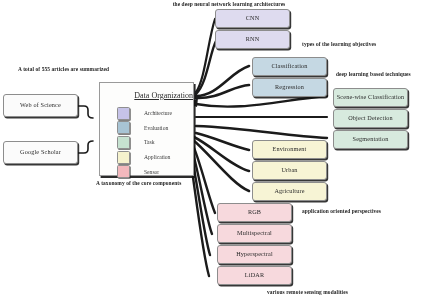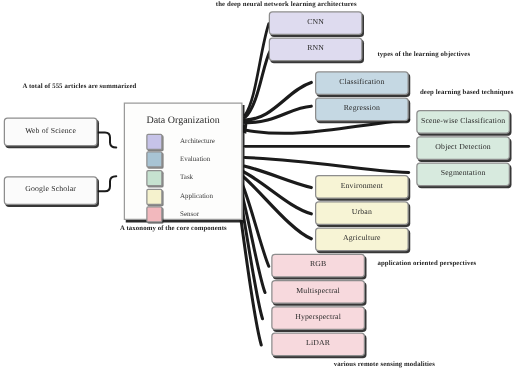--- a/index.html
+++ b/index.html
@@ -33,21 +33,21 @@
 
   .legend{
     position:absolute;
     background:#fdfdfc;
     border:1px solid #9a9a9a;
     box-shadow:1.6px 2px 0 rgba(20,20,20,.9);
     box-sizing:border-box;
   }
   .legend-title{
     position:absolute;left:0;right:0;top:8px;
-    text-align:center;font-size:8px;color:#2b2b2b;
+    text-align:right;font-size:8px;color:#2b2b2b;text-decoration:underline;
   }
   .legend-rows{position:absolute;left:17px;top:23px;}
   .legend-row{display:flex;align-items:center;height:14.6px;}
   .swatch{
     width:11px;height:11px;border:1px solid #8f8f8f;border-radius:1.5px;
     box-shadow:.9px 1px 0 rgba(30,30,30,.55);
   }
   .sw-arch{background:#c6c3e8;}
   .sw-eval{background:#a8c4d4;}
   .sw-task{background:#c6e2d0;}

